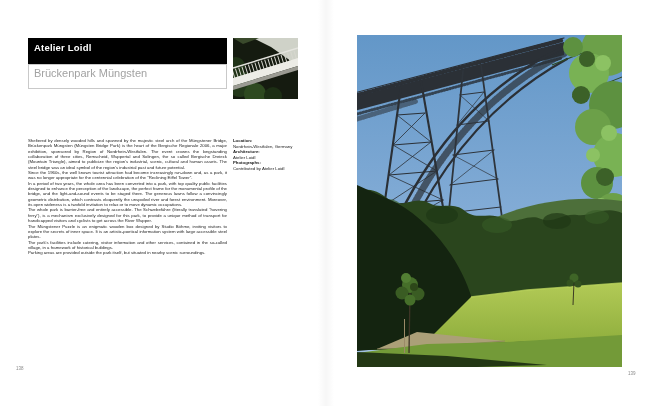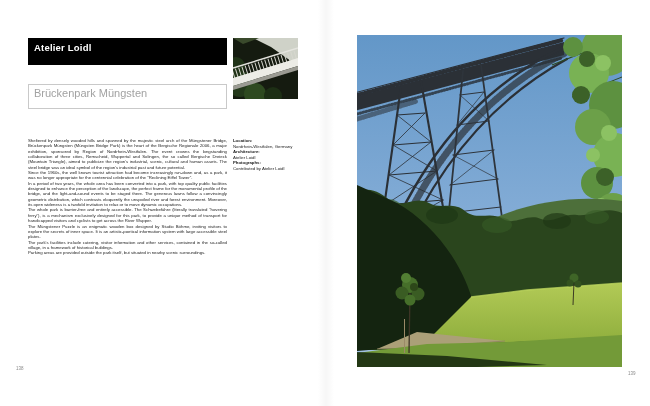--- a/index.html
+++ b/index.html
@@ -3,21 +3,21 @@
 <meta charset="utf-8">
 <style>
   html,body{margin:0;padding:0;background:#ffffff;width:650px;height:406px;overflow:hidden;
     font-family:"Liberation Sans", sans-serif;}
   .spread{position:relative;width:650px;height:406px;background:#ffffff;border-radius:9px;}
   .spine{position:absolute;left:318px;top:0;width:16px;height:406px;
     background:linear-gradient(90deg,rgba(0,0,0,0) 0%,rgba(0,0,0,0.035) 50%,rgba(0,0,0,0) 100%);}
   
   .title-bar{position:absolute;left:28px;top:38px;width:199px;height:27px;background:#000;}
   .title-bar span{display:block;padding:4px 0 0 6px;color:#fff;font-size:9.5px;font-weight:bold;letter-spacing:.2px;}
-  .project-box{position:absolute;left:28px;top:84px;width:197px;height:23px;border:1px solid #c9c9c9;background:#fff;}
+  .project-box{position:absolute;left:28px;top:64px;width:197px;height:23px;border:1px solid #c9c9c9;background:#fff;}
   .project-box span{display:block;padding:2px 0 0 5px;color:#a2a2a2;font-size:11px;}
   .thumb{position:absolute;left:233px;top:38px;width:65px;height:61px;overflow:hidden;}
   .body-text{position:absolute;left:28px;top:138px;width:199px;color:#1b1b1b;
     font-size:4.3px;line-height:5.35px;text-align:justify;}
   .body-text p{margin:0;}
   .meta{position:absolute;left:233px;top:138px;width:85px;color:#1b1b1b;font-size:4.3px;line-height:5.6px;}
   .meta .lbl{font-weight:bold;}
   .pagenum{position:absolute;font-size:4.5px;color:#8a8a8a;}
   .pagenum.left{left:16px;top:366px;}
   .pagenum.right{left:628px;top:371px;}

